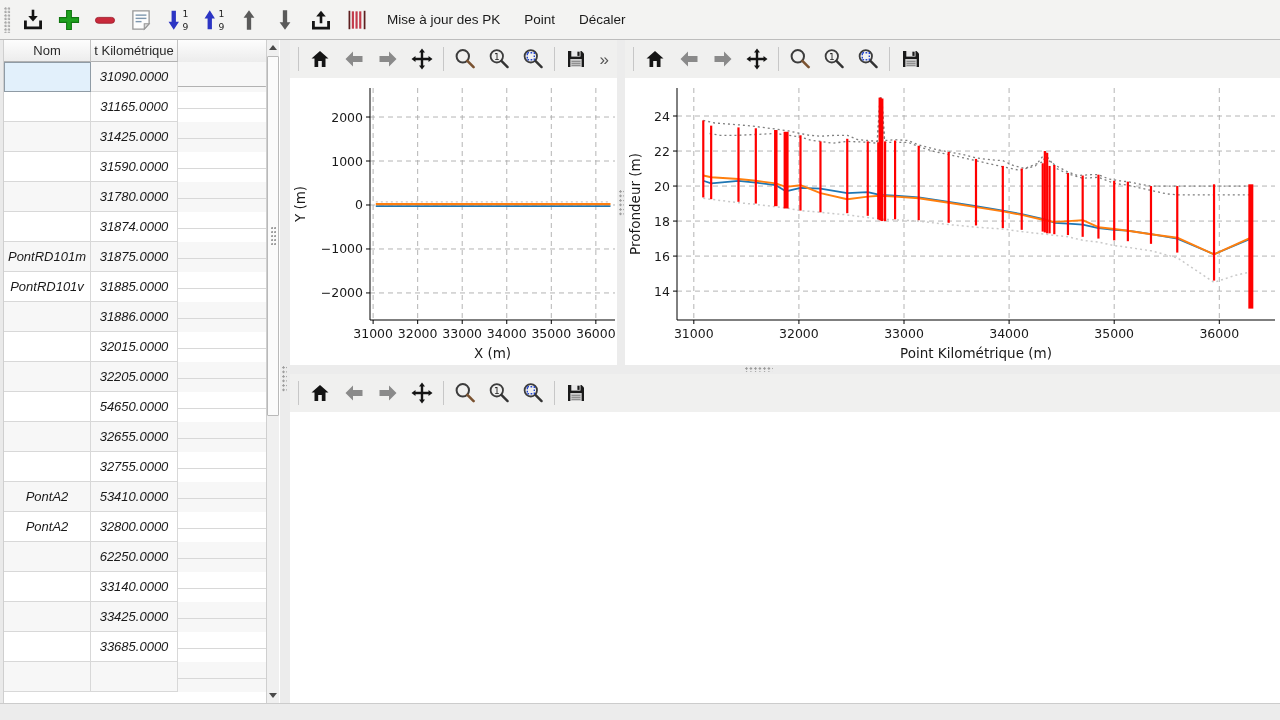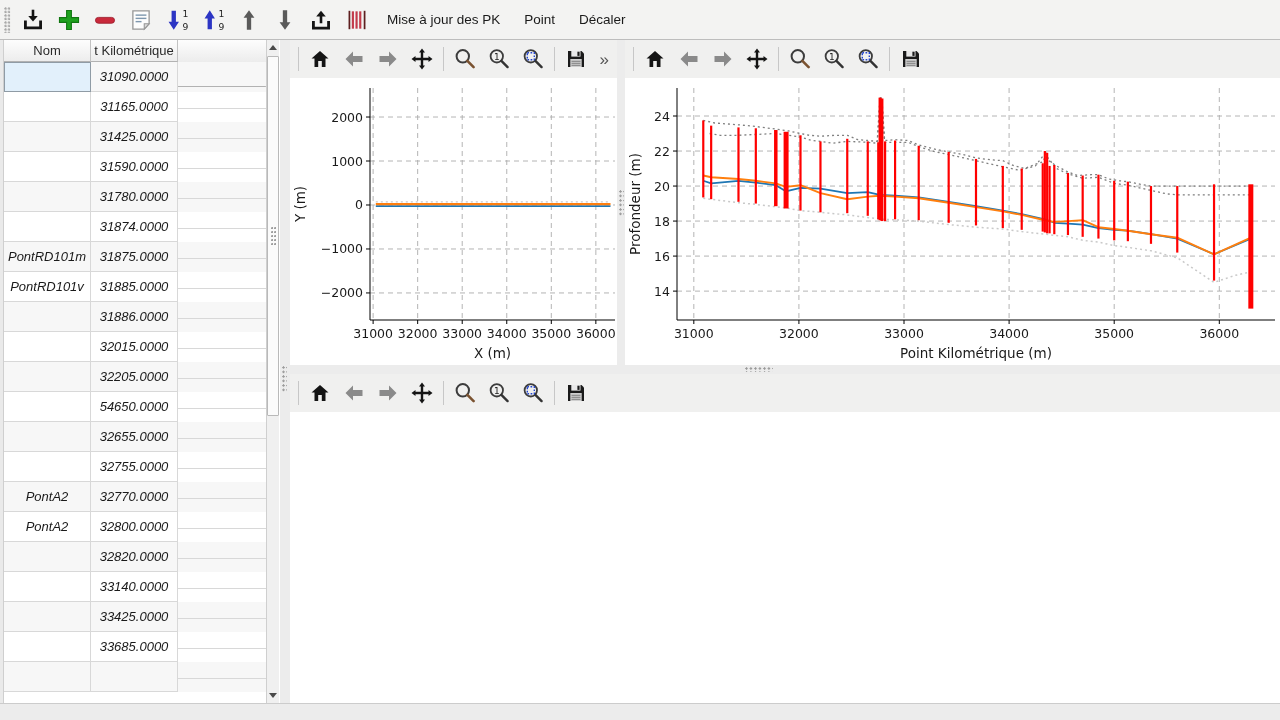--- a/index.html
+++ b/index.html
@@ -236,31 +236,31 @@
             <div class="tcell c1">32655.0000</div>
             <div class="tcell c2">13</div>
           </div>
           <div class="trow">
             <div class="tcell c0"></div>
             <div class="tcell c1">32755.0000</div>
             <div class="tcell c2">13</div>
           </div>
           <div class="trow">
             <div class="tcell c0">PontA2</div>
-            <div class="tcell c1">32770.0000</div>
+            <div class="tcell c1">53410.0000</div>
             <div class="tcell c2">10</div>
           </div>
           <div class="trow">
             <div class="tcell c0">PontA2</div>
             <div class="tcell c1">32800.0000</div>
             <div class="tcell c2">10</div>
           </div>
           <div class="trow">
             <div class="tcell c0"></div>
-            <div class="tcell c1">32820.0000</div>
+            <div class="tcell c1">62250.0000</div>
             <div class="tcell c2">13</div>
           </div>
           <div class="trow">
             <div class="tcell c0"></div>
             <div class="tcell c1">33140.0000</div>
             <div class="tcell c2">10</div>
           </div>
           <div class="trow">
             <div class="tcell c0"></div>
             <div class="tcell c1">33425.0000</div>

